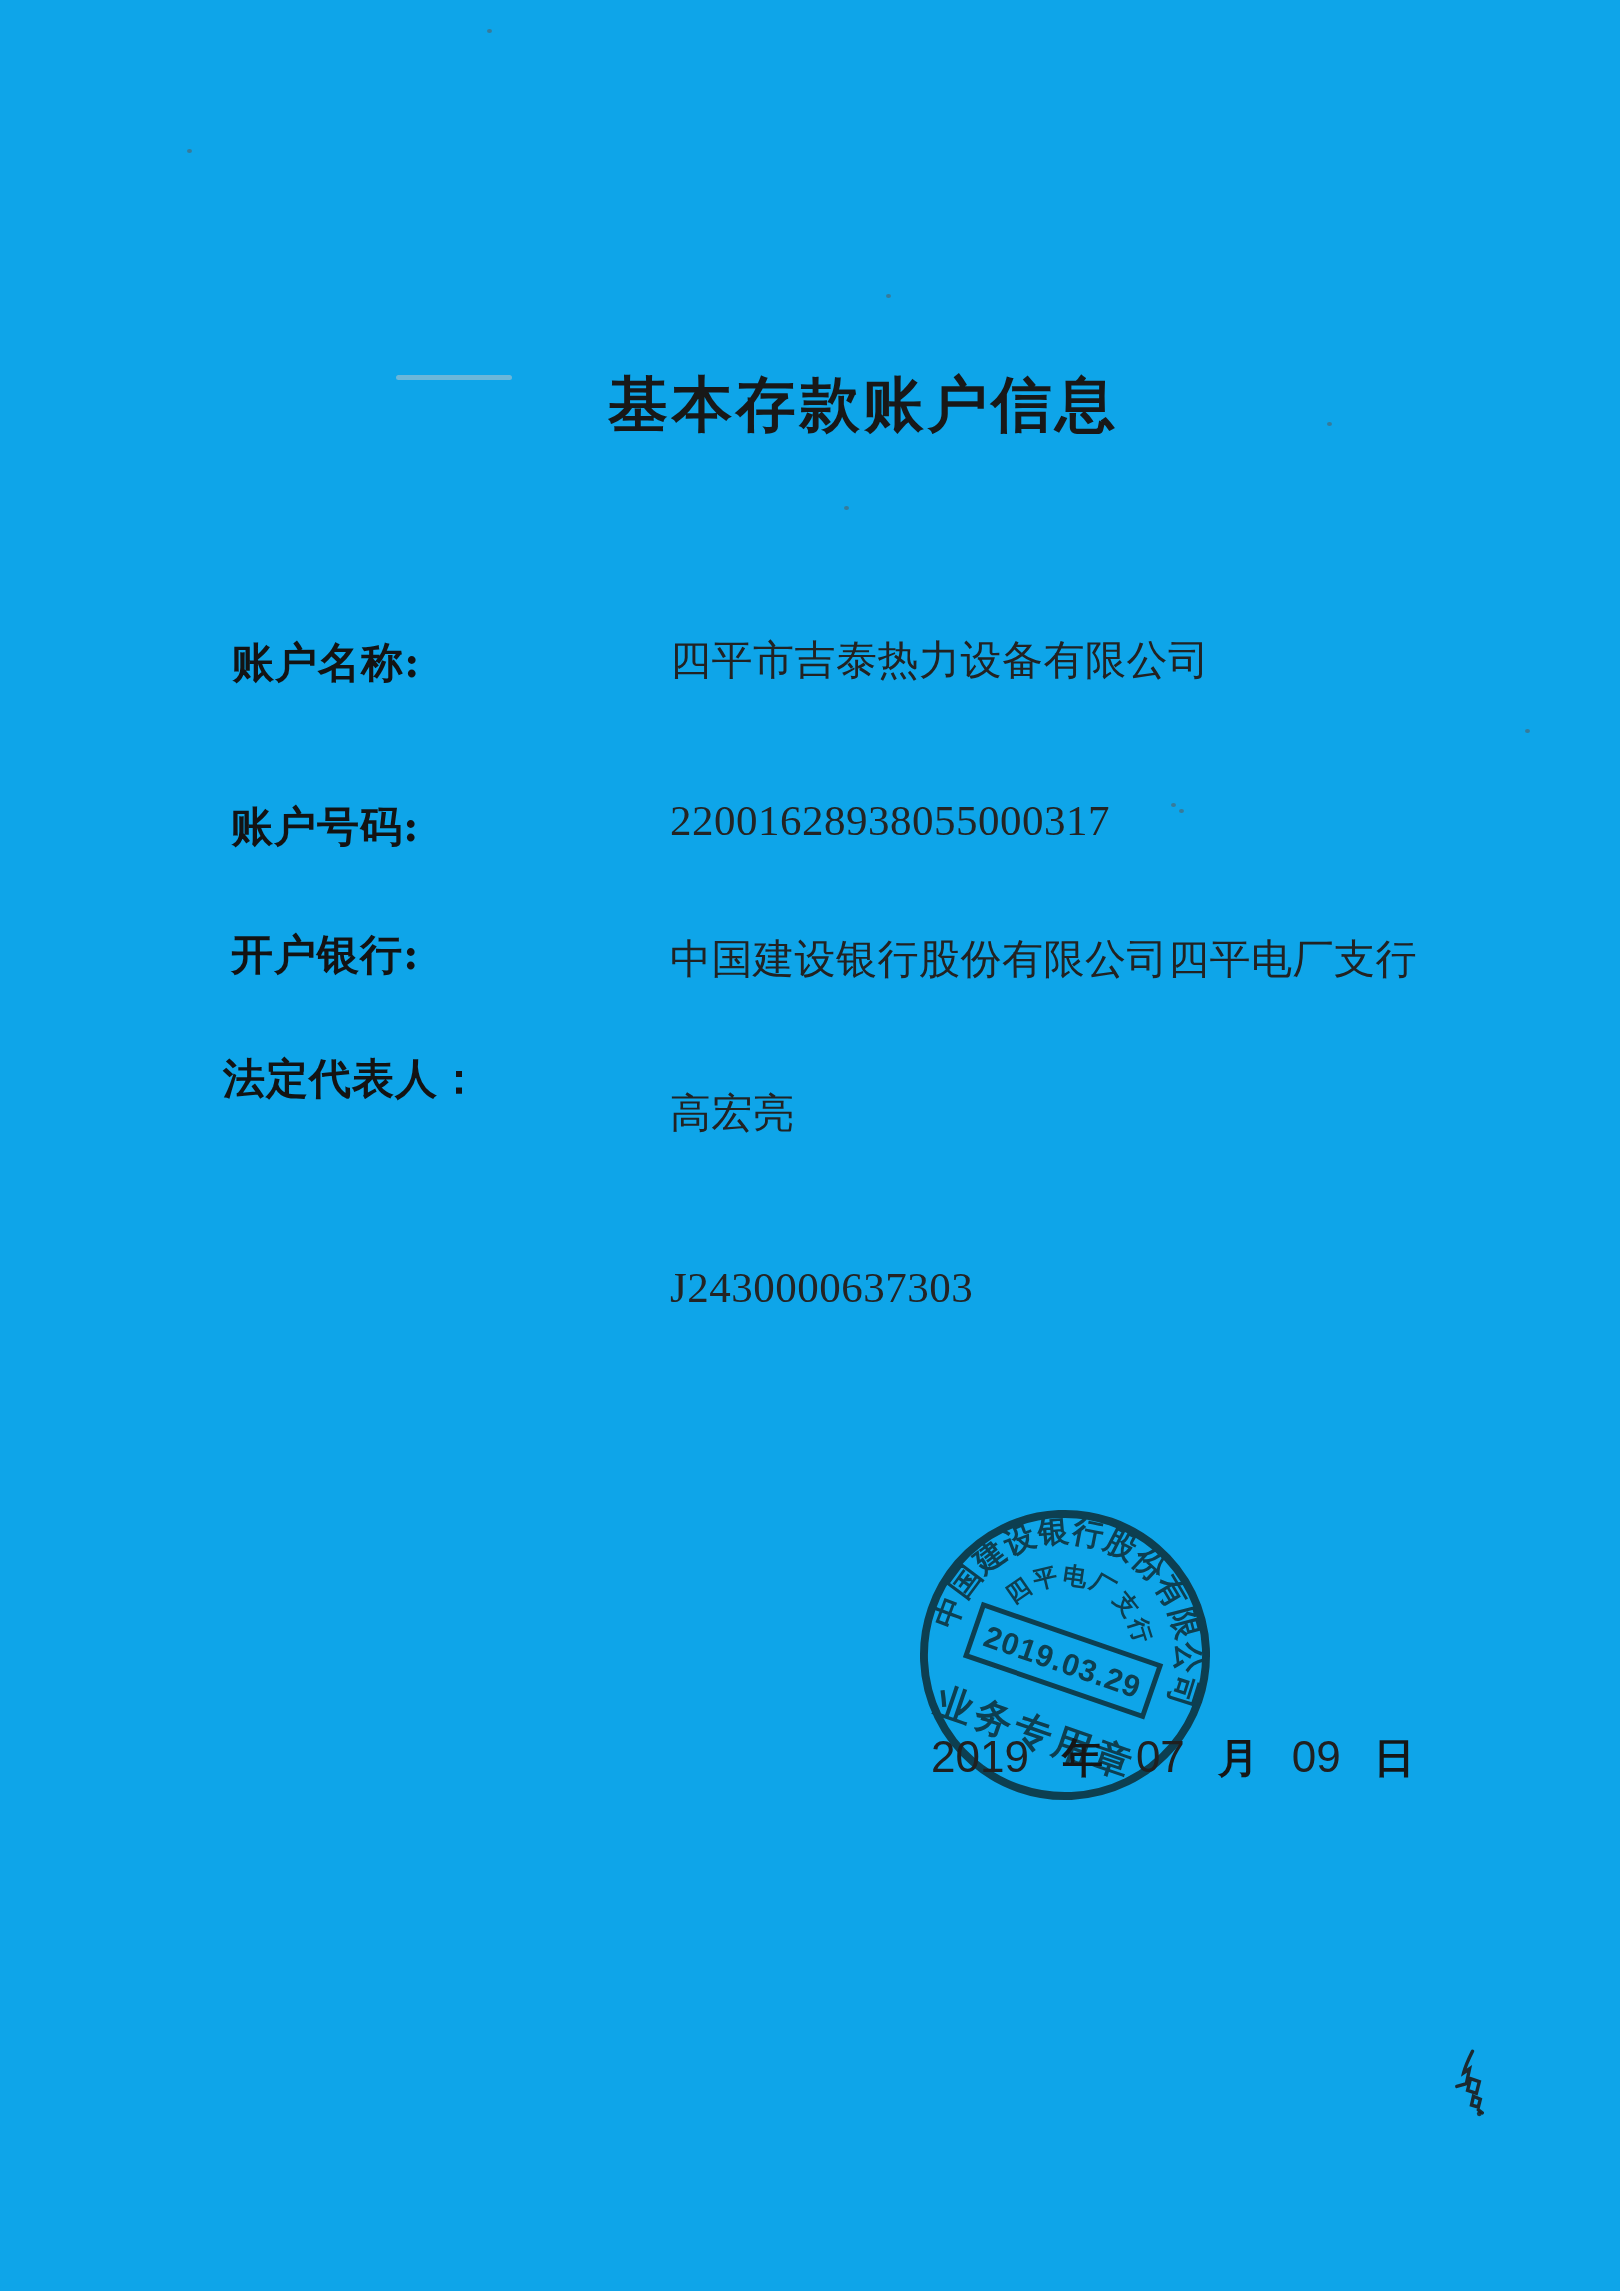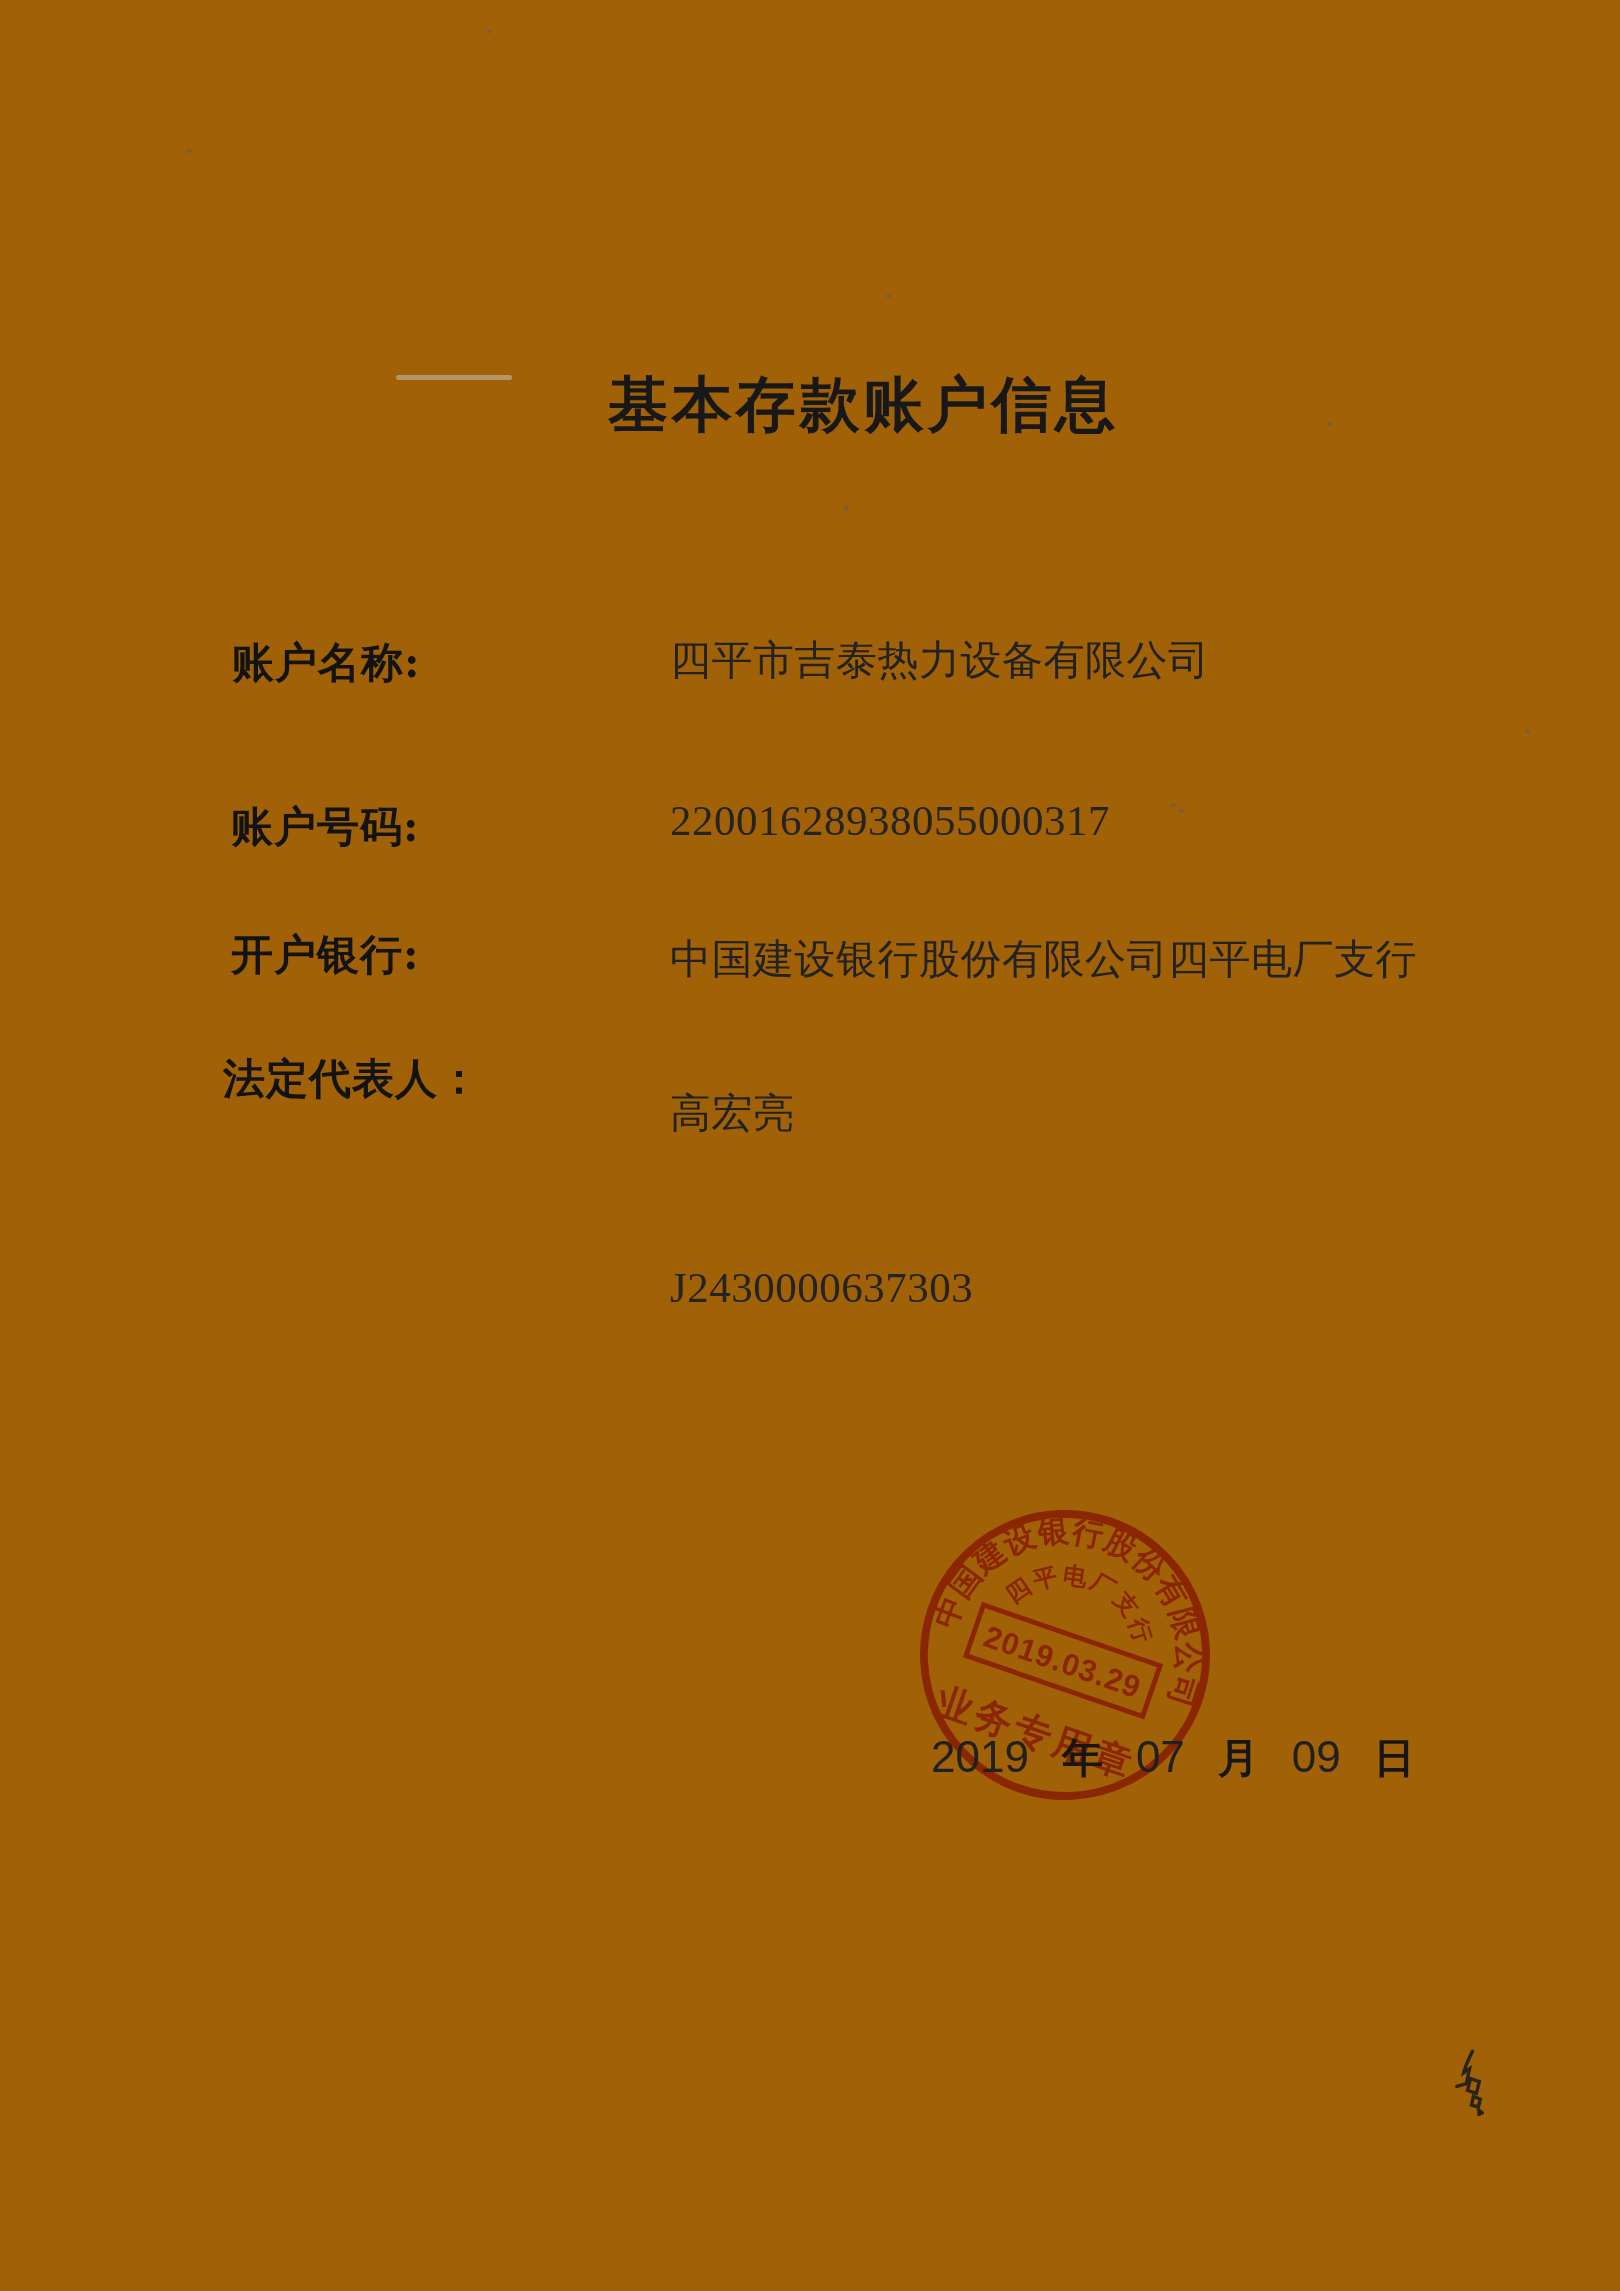--- a/index.html
+++ b/index.html
@@ -1,21 +1,21 @@
 <!DOCTYPE html>
 <html><head>
 <meta charset="utf-8">
 <style>
   * { margin: 0; padding: 0; box-sizing: border-box; }
   html, body { background: #ffffff; }
   .page {
     position: relative;
     width: 1620px;
     height: 2292px;
-    background: #a16207;
+    background: #0ea5e9;
     overflow: hidden;
     font-family: "DejaVu Serif", serif;
     color: #1c1c1c;
   }
   .abs { position: absolute; }
   .title {
     font-size: 60px;
     font-weight: 700;
     letter-spacing: 3.9px;
     color: #181818;

